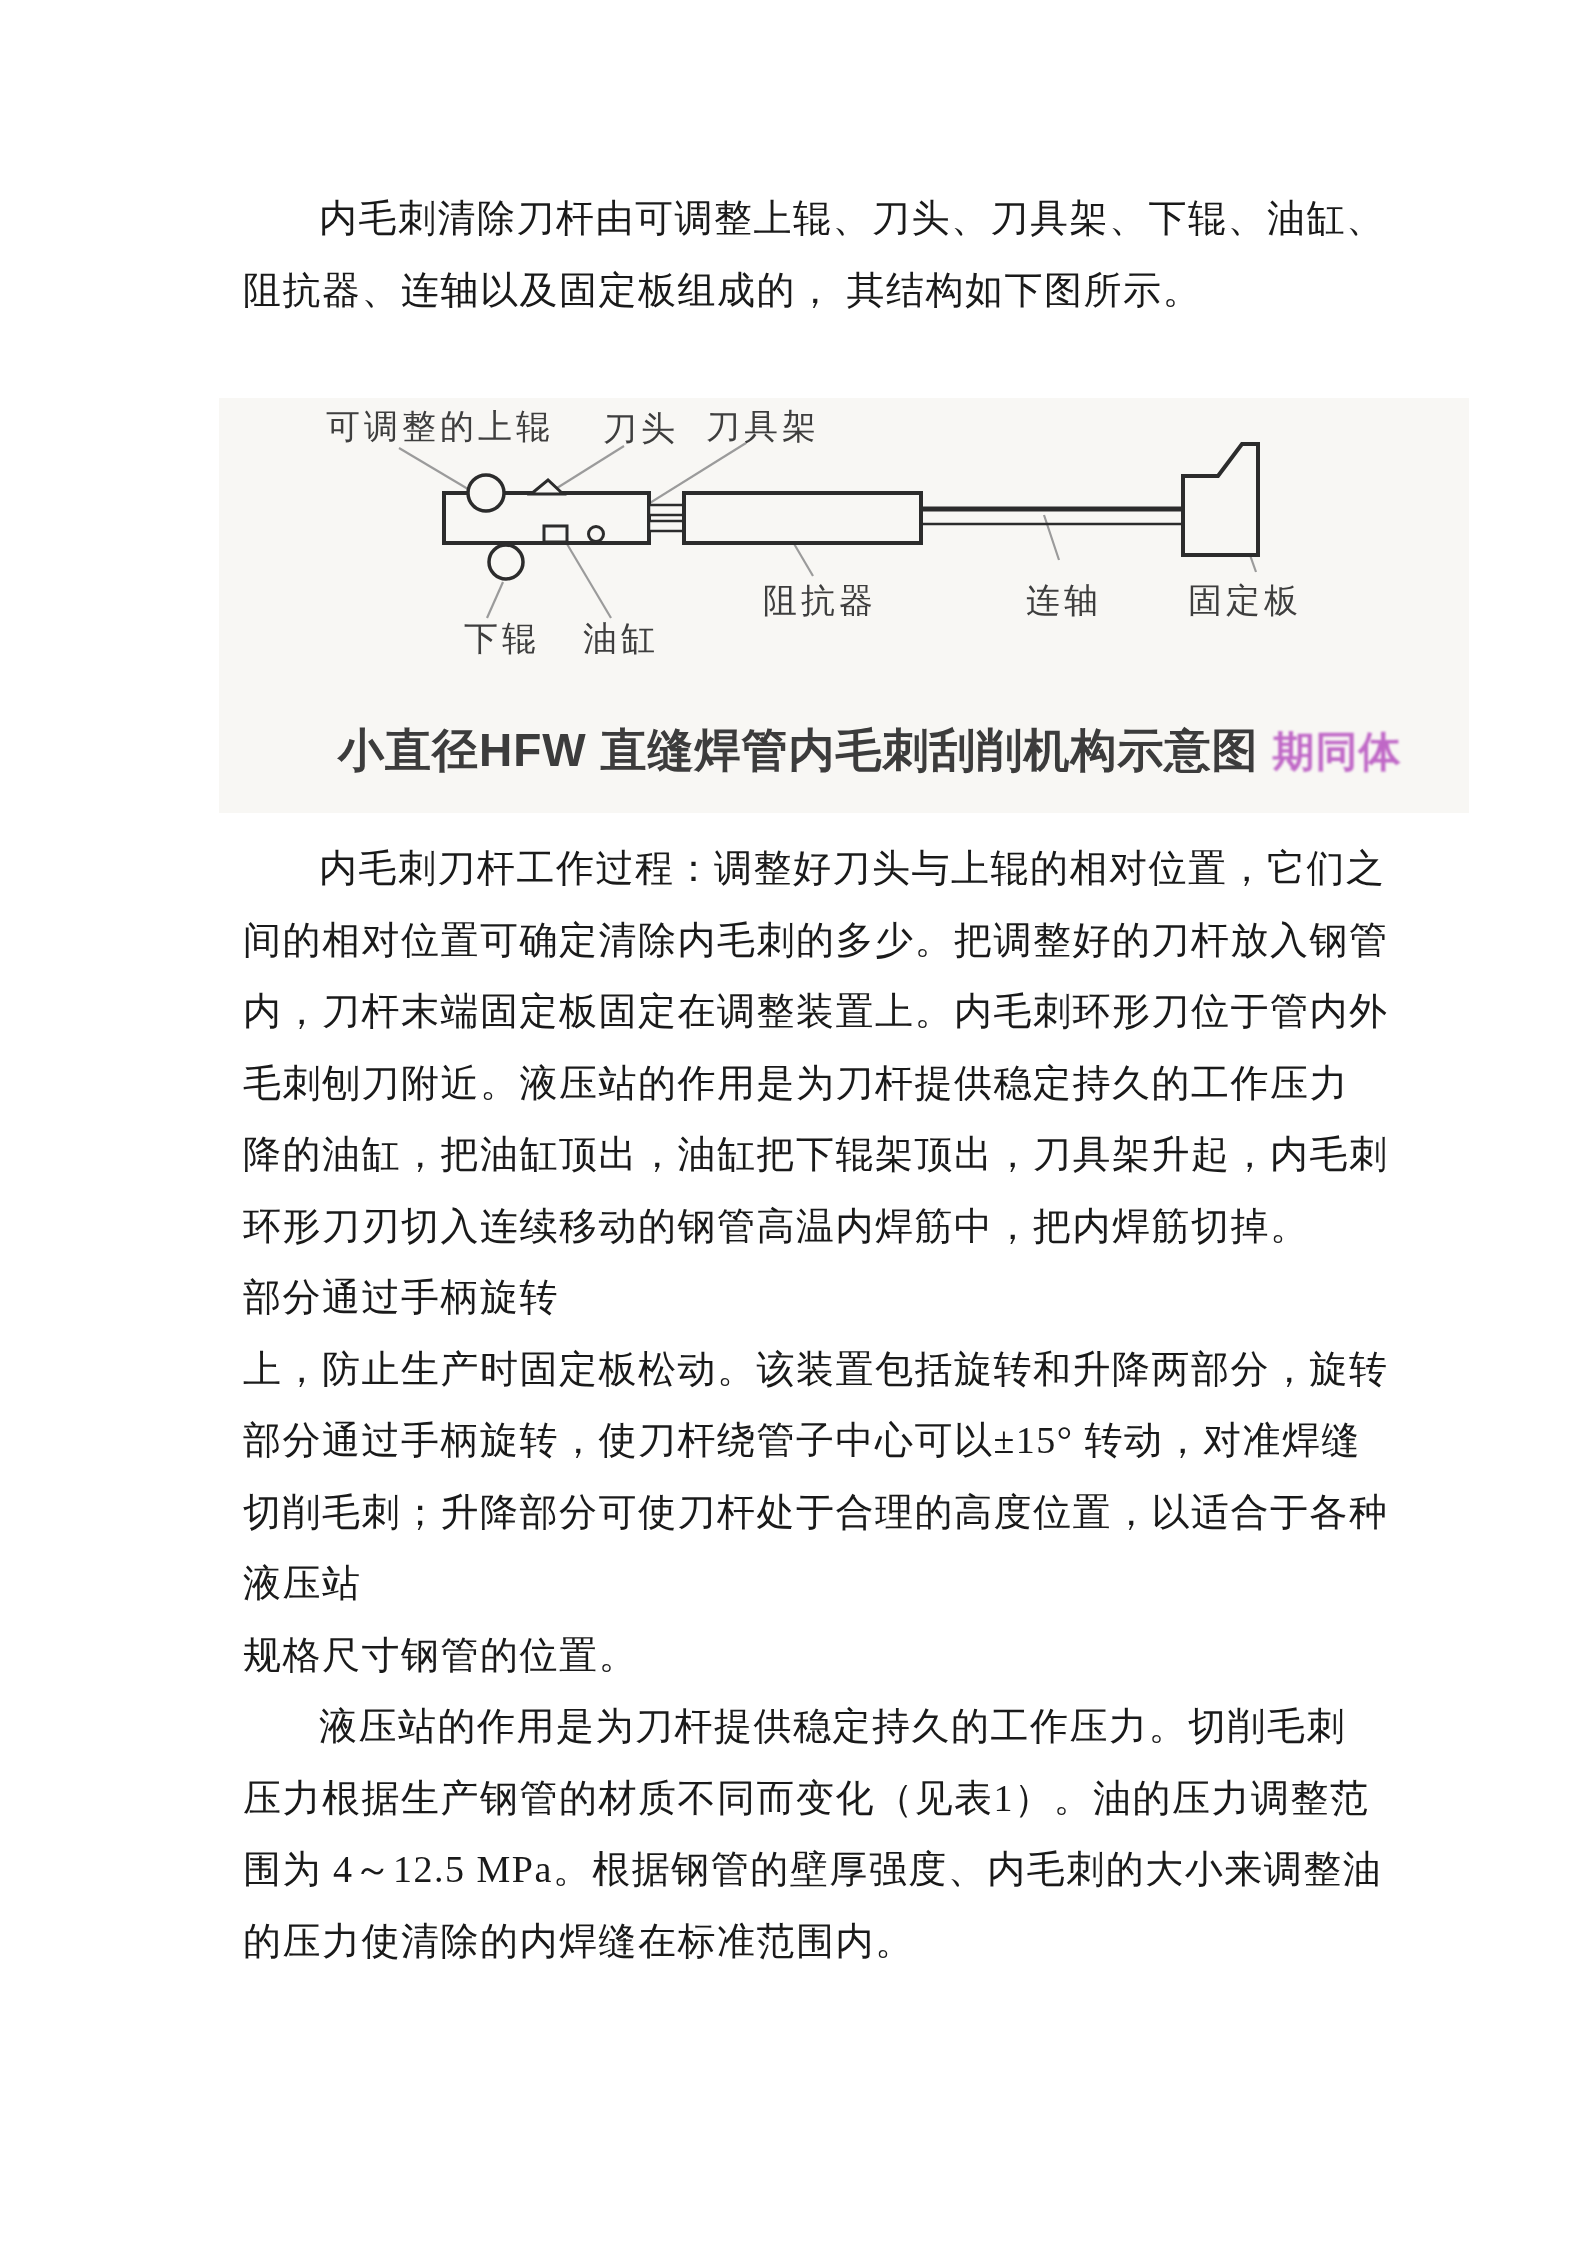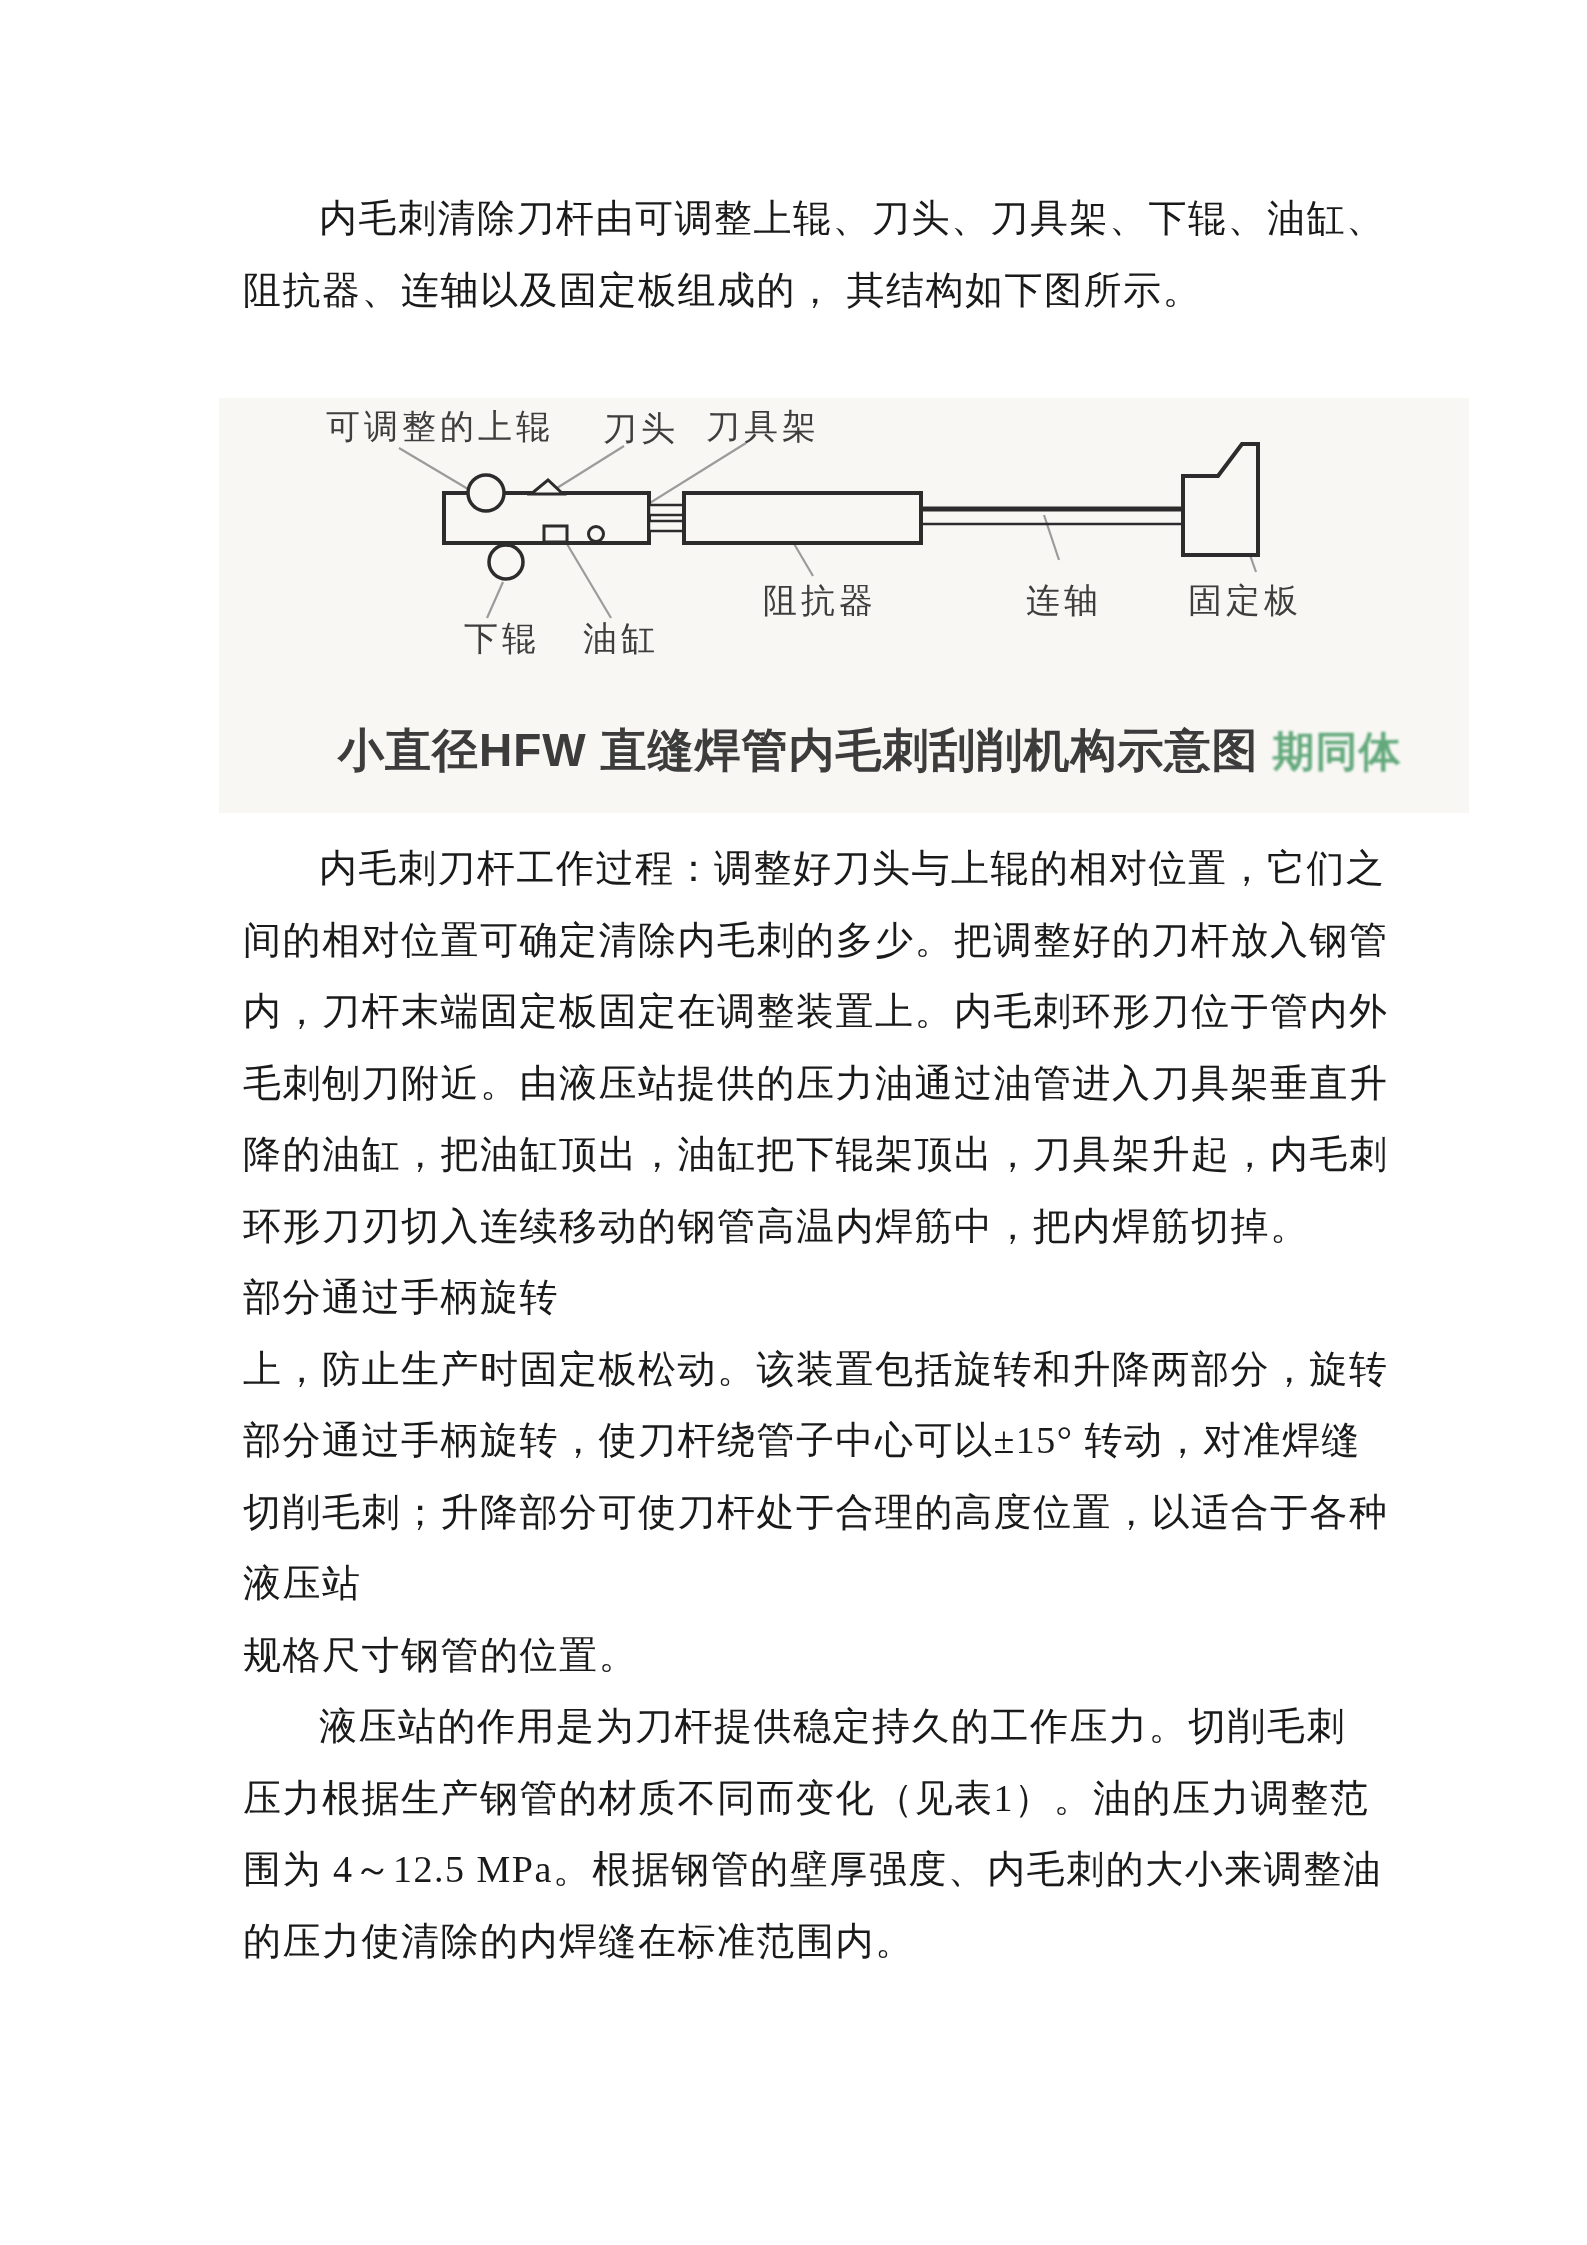--- a/index.html
+++ b/index.html
@@ -27,21 +27,21 @@
   .dlabel{
     font-family:"Liberation Serif","DejaVu Serif",serif;
     font-size:34px;letter-spacing:4px;fill:#3e3e3e;
   }
   .caption{
     position:absolute;left:0;top:322px;width:100%;padding-left:119px;
     font-family:"Liberation Sans","DejaVu Sans",sans-serif;font-weight:bold;
     font-size:46px;letter-spacing:1px;color:#3c3c3c;white-space:pre;
   }
   .watermark{
-    color:#15803d;opacity:0.65;filter:blur(0.8px);font-size:42px;margin-left:14px;
+    color:#a21caf;opacity:0.65;filter:blur(0.8px);font-size:42px;margin-left:14px;
   }
 </style>
 </head>
 <body>
 
 <div class="page">
 
   <div class="para-first">
     <div class="line indent">内毛刺清除刀杆由可调整上辊、刀头、刀具架、下辊、油缸、</div>
     <div class="line">阻抗器、连轴以及固定板组成的， 其结构如下图所示。</div>
@@ -90,21 +90,21 @@
       <text class="dlabel" x="969" y="214">固定板</text>
     </svg>
 
     <figcaption class="caption"><span>小直径HFW 直缝焊管内毛刺刮削机构示意图</span><span class="watermark">期同体</span></figcaption>
   </figure>
 
   <div class="textcol">
     <div class="line indent">内毛刺刀杆工作过程：调整好刀头与上辊的相对位置，它们之</div>
     <div class="line">间的相对位置可确定清除内毛刺的多少。把调整好的刀杆放入钢管</div>
     <div class="line">内，刀杆末端固定板固定在调整装置上。内毛刺环形刀位于管内外</div>
-    <div class="line">毛刺刨刀附近。由液压站提供的压力油通过油管进入刀具架垂直升</div>
+    <div class="line">毛刺刨刀附近。液压站的作用是为刀杆提供稳定持久的工作压力</div>
     <div class="line">降的油缸，把油缸顶出，油缸把下辊架顶出，刀具架升起，内毛刺</div>
     <div class="line">环形刀刃切入连续移动的钢管高温内焊筋中，把内焊筋切掉。</div>
 
     <div class="line">部分通过手柄旋转</div>
 
     <div class="line">上，防止生产时固定板松动。该装置包括旋转和升降两部分，旋转</div>
     <div class="line">部分通过手柄旋转，使刀杆绕管子中心可以±15° 转动，对准焊缝</div>
     <div class="line">切削毛刺；升降部分可使刀杆处于合理的高度位置，以适合于各种</div>
     <div class="line">液压站</div>
 

